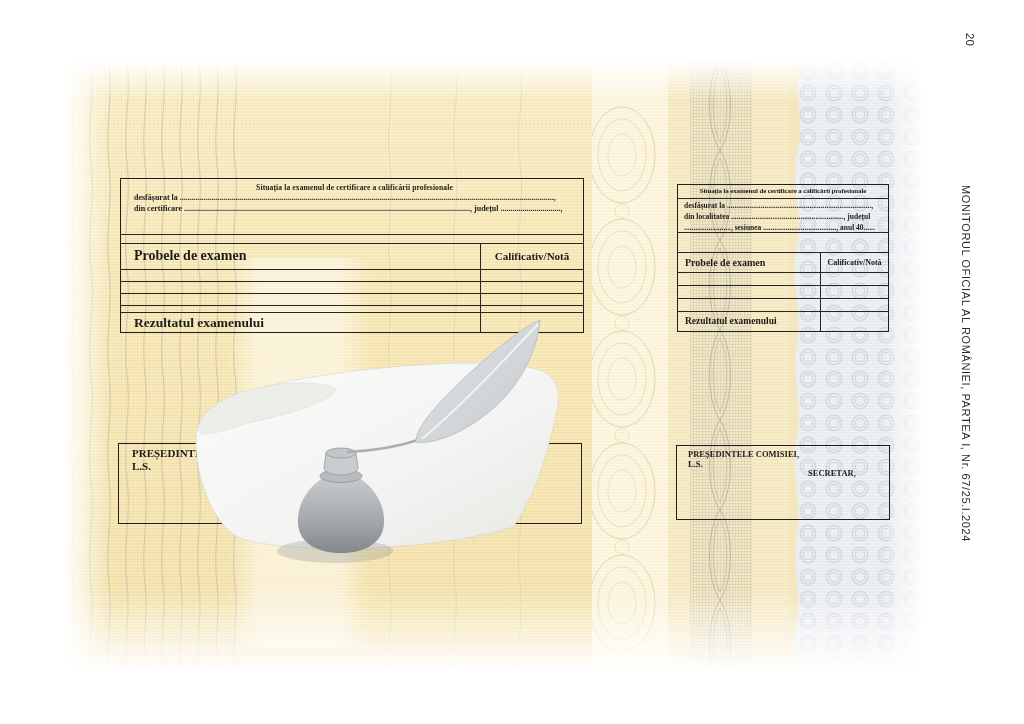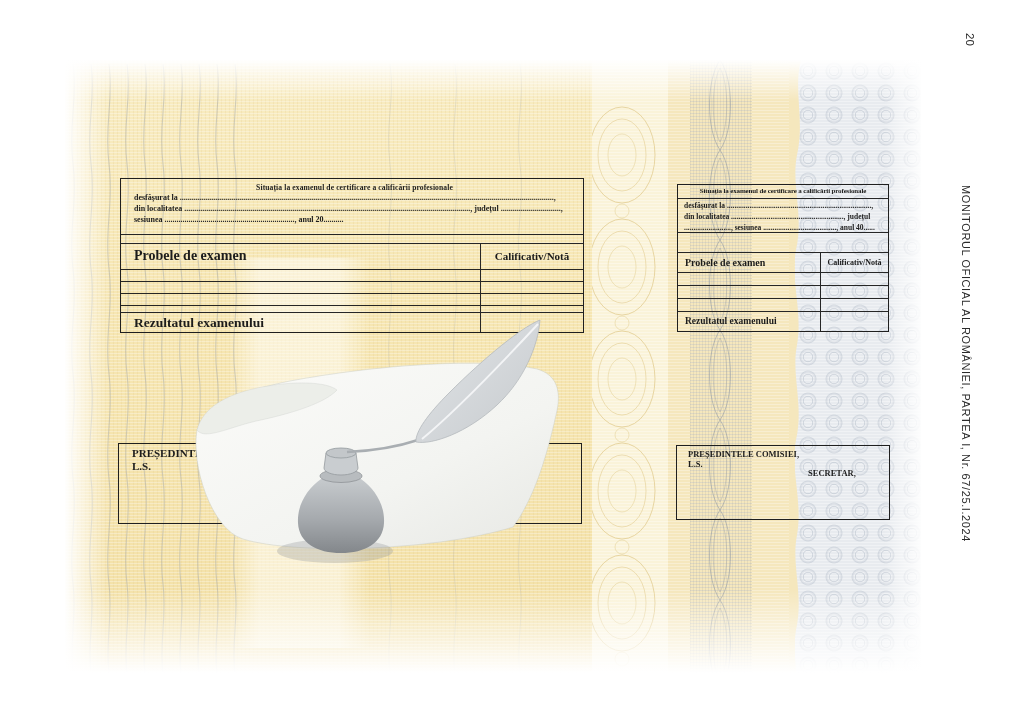--- a/index.html
+++ b/index.html
@@ -191,22 +191,21 @@
   <div class="fade fade-top"></div>
   <div class="fade fade-left"></div>
   <div class="fade fade-right"></div>
   <div class="fade fade-bottom"></div>
 
   <section class="cert">
     <div class="tbl tbl-left">
       <div class="row t-head">
         <div class="t-title">Situația la examenul de certificare a calificării profesionale</div>
         <div class="t-field">desfășurat la ...........................................................................................................................................................................................,</div>
-        <div class="t-field">din localitatea ..............................................................................................................................................., județul ..............................,</div>
-        <div class="t-field">sesiunea ................................................................., anul 20..........</div>
+        <div class="t-field">din certificare ..............................................................................................................................................., județul ..............................,</div>
       </div>
       <div class="row t-spacer bt"></div>
       <div class="row t-exhead bt split">
         <div class="c1">Probele de examen</div>
         <div class="c2">Calificativ/Notă</div>
       </div>
       <div class="row t-empty bt split">
           <div class="c1"></div>
           <div class="c2"></div>
         </div>

